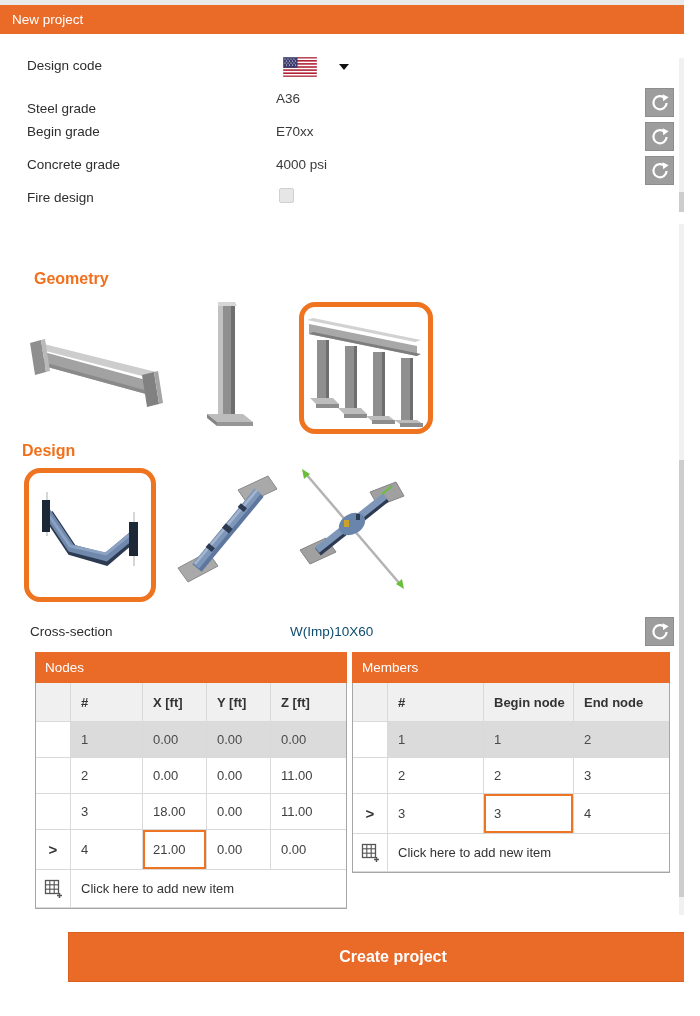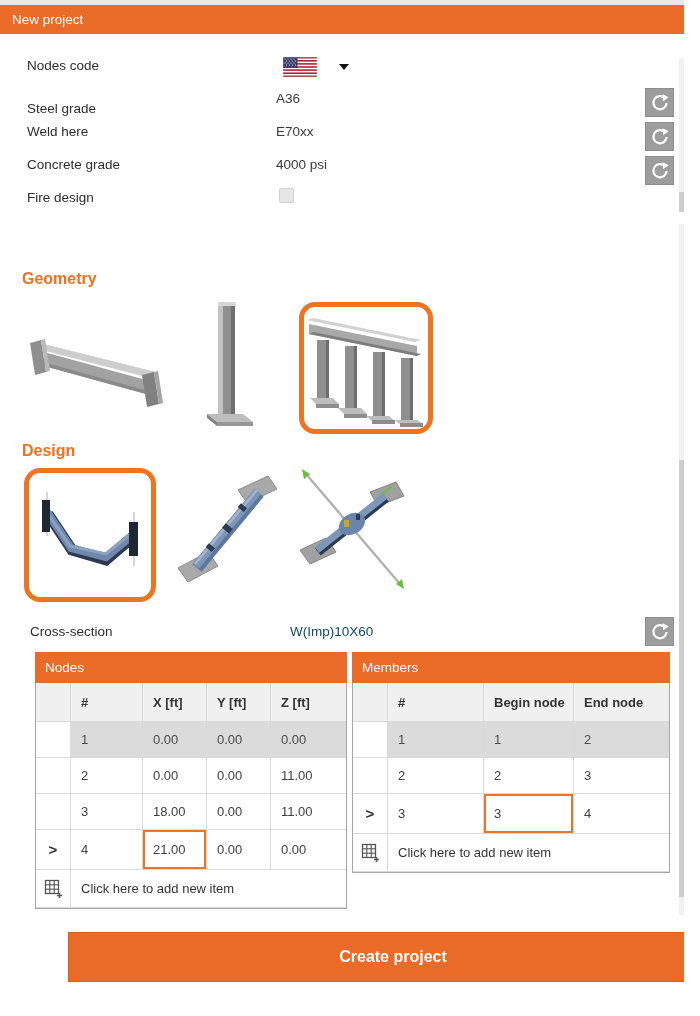--- a/index.html
+++ b/index.html
@@ -60,21 +60,21 @@
 </head>
 <body>
 
 <div id="app">
 
   <div class="abs" id="top-strip"></div>
   <div class="abs" id="titlebar">
     <span>New project</span>
   </div>
 
-  <div class="abs form-label" style="top:58px">Nodes code</div>
+  <div class="abs form-label" style="top:58px">Design code</div>
   <div class="abs flag thumb">
     <svg width="34" height="20" viewBox="0 0 34 20">
       <rect width="34" height="20" fill="#B22234"></rect>
       <g fill="#fff">
         <rect y="1.5" width="34" height="1.5"></rect>
           <rect y="4.6" width="34" height="1.5"></rect>
         <rect y="7.7" width="34" height="1.5"></rect>
           <rect y="10.8" width="34" height="1.5"></rect>
         <rect y="13.9" width="34" height="1.5"></rect>
           <rect y="17" width="34" height="1.5"></rect>
@@ -99,21 +99,21 @@
           <circle cx="12.5" cy="8" r=".6"></circle>
       </g>
       <rect width="34" height="20" fill="none" stroke="#c9c9c9" stroke-width="0.5"></rect>
     </svg>
   </div>
   <div class="abs dd-arrow"></div>
 
   <div class="abs form-label" style="top:101px">Steel grade</div>
   <div class="abs form-value" style="top:91px">A36</div>
 
-  <div class="abs form-label" style="top:124px">Weld here</div>
+  <div class="abs form-label" style="top:124px">Begin grade</div>
   <div class="abs form-value" style="top:124px">E70xx</div>
 
   <div class="abs form-label" style="top:157px">Concrete grade</div>
   <div class="abs form-value" style="top:157px">4000 psi</div>
 
   <div class="abs form-label" style="top:190px">Fire design</div>
   <div class="abs checkbox"></div>
 
   <div class="abs refresh-btn" style="top:88px">
     <svg width="20" height="20" viewBox="0 0 20 20">
@@ -150,21 +150,21 @@
         </svg>
     </div>
     <div class="sb-thumb" style="top:236px;height:437px;"></div>
     <div class="sb-arrow" style="top:674px;">
       <svg width="12" height="8" viewBox="0 0 12 8">
           <polyline points="1.5,1.5 6,6 10.5,1.5" fill="none" stroke="#8a8a8a" stroke-width="1.6"></polyline>
         </svg>
     </div>
   </div>
 
-  <div class="abs sec-heading" style="left:22px;top:270px;">Geometry</div>
+  <div class="abs sec-heading" style="left:34px;top:270px;">Geometry</div>
 
   <div class="abs thumb" style="left:28px;top:322px;width:140px;height:85px;">
     <svg width="140" height="85" viewBox="0 0 140 85">
       <polygon points="6,26 16,22 128,50 118,55" fill="#cdcdcd"></polygon>
       <polygon points="16,30 118,58 118,72 16,44" fill="#a2a2a2"></polygon>
       <polygon points="16,44 118,72 124,70 22,42" fill="#8a8a8a"></polygon>
       <polygon points="2,21 13,18 18,50 7,53" fill="#8f8f8f"></polygon>
       <polygon points="13,18 17,17 22,49 18,50" fill="#b9b9b9"></polygon>
       <polygon points="114,53 126,50 131,82 119,85" fill="#818181"></polygon>
       <polygon points="126,50 130,49 135,81 131,82" fill="#a5a5a5"></polygon>

